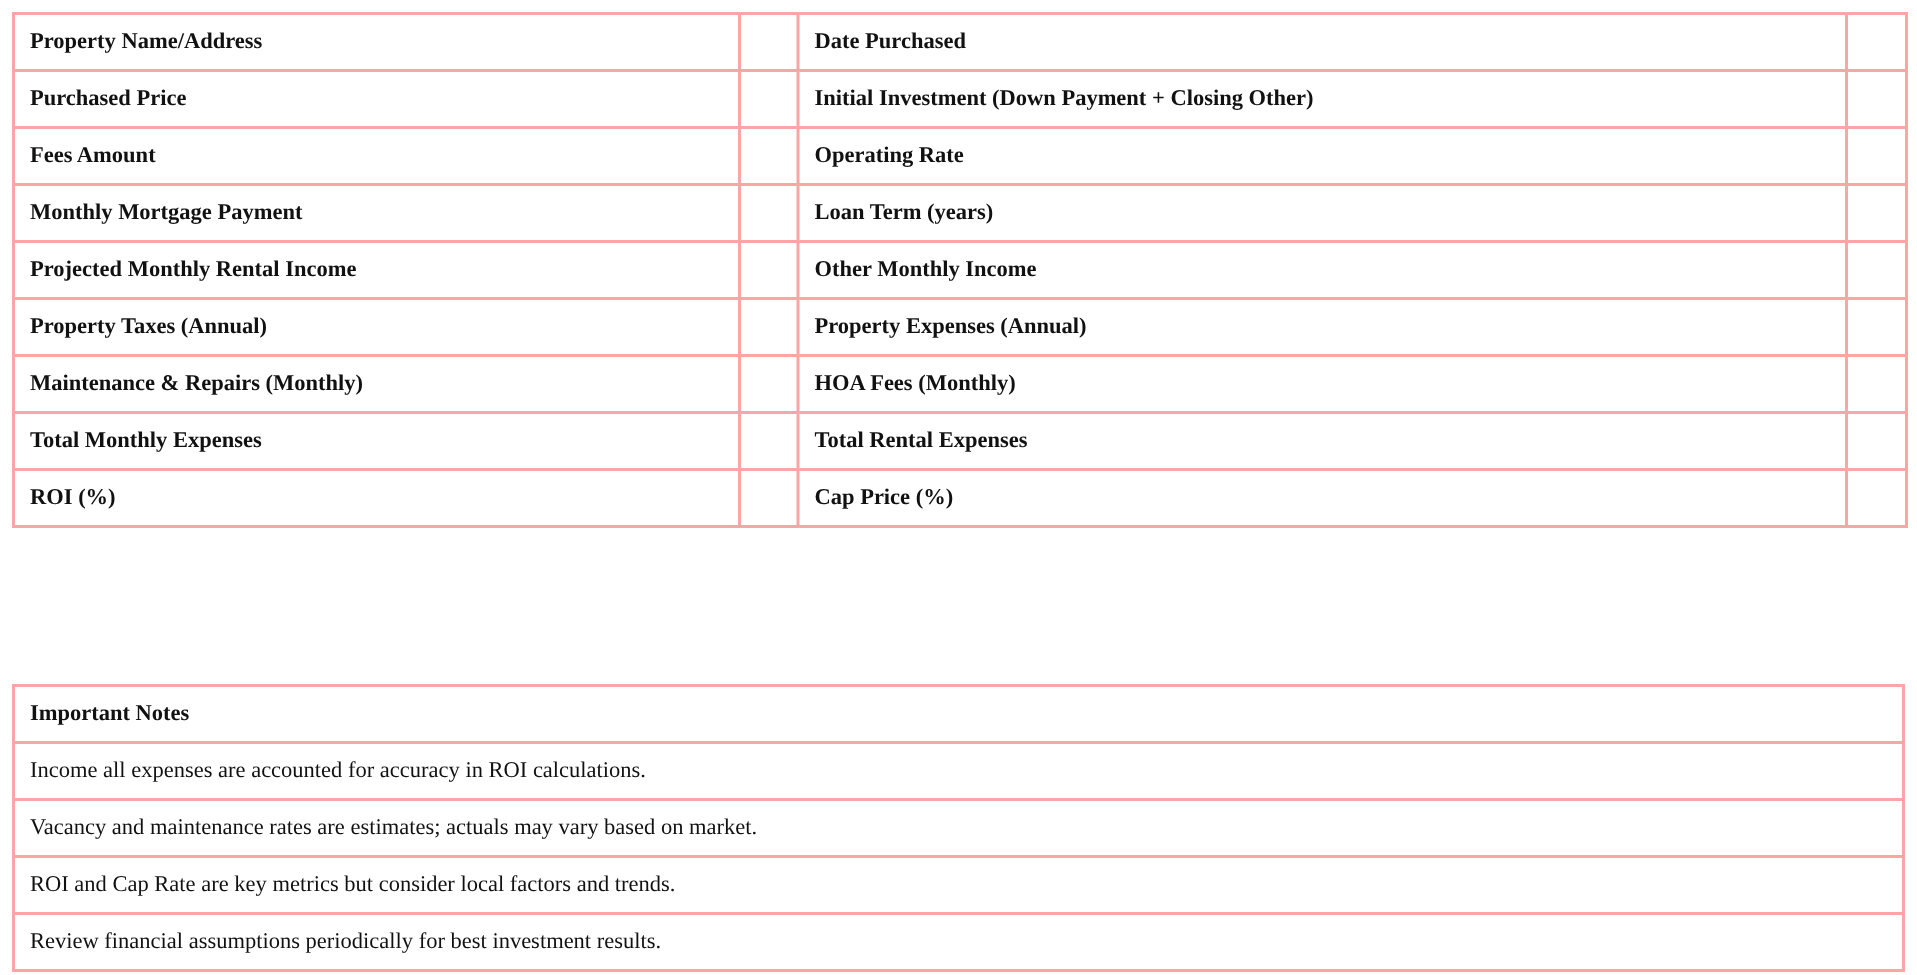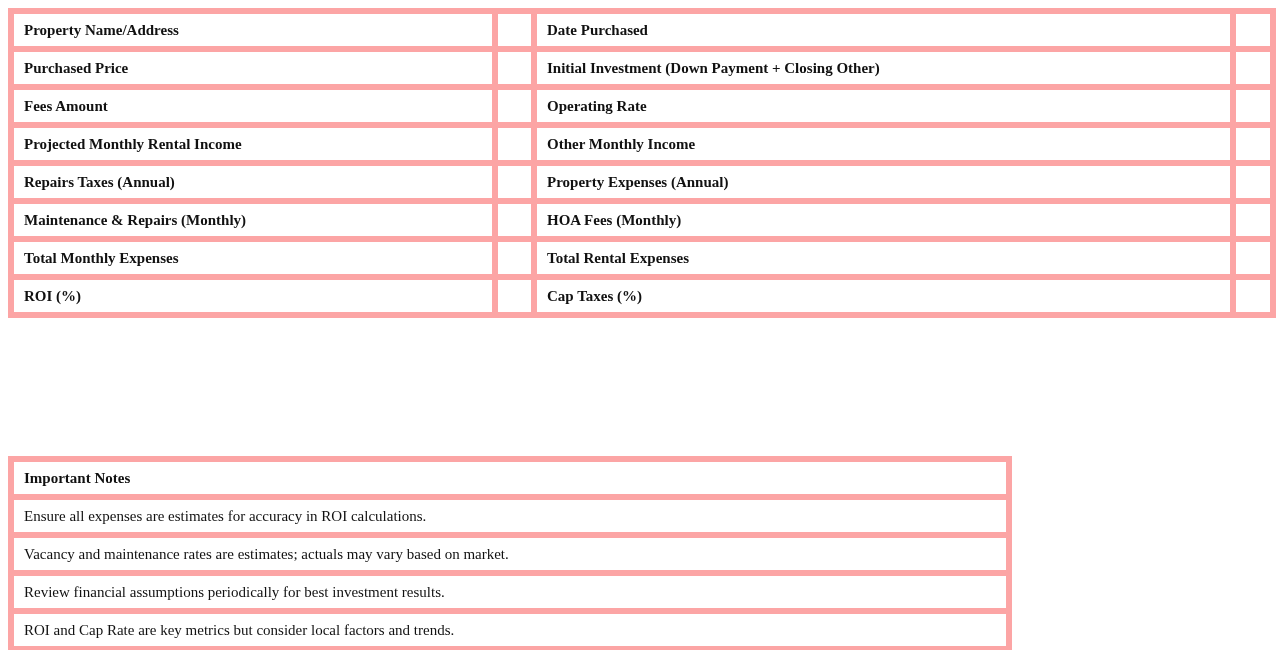--- a/index.html
+++ b/index.html
@@ -1,19 +1,19 @@
 <!DOCTYPE html>
 <html><head>
 <meta charset="utf-8">
 <style>
   html, body { margin: 0; padding: 0; background: #ffffff; }
   body { width: 1278px; height: 650px; overflow: hidden; position: relative;
          font-family: "Liberation Serif", "DejaVu Serif", serif; color: #111; font-size: 15px; }
-  table { border-collapse: collapse; position: absolute; left: 8px; width: 1004px; table-layout: fixed; }
-  td { border: 6px solid #fca5a5; height: 38px; padding: 0 10px; vertical-align: middle; box-sizing: border-box; }
+  table { border-collapse: collapse; position: absolute; left: 8px; width: 1262px; table-layout: fixed; }
+  td { border: 2px solid #fca5a5; height: 38px; padding: 0 10px; vertical-align: middle; box-sizing: border-box; }
   #main-table { top: 8px; }
   #notes-table { top: 456px; }
   .lbl { font-weight: bold; }
   .val { padding: 0; }
 </style>
 </head>
 <body>
 
 <table id="main-table">
   <colgroup>
@@ -35,63 +35,69 @@
         <td class="lbl">Initial Investment (Down Payment + Closing Other)</td>
         <td class="val"></td>
       </tr>
       <tr>
         <td class="lbl">Fees Amount</td>
         <td class="val"></td>
         <td class="lbl">Operating Rate</td>
         <td class="val"></td>
       </tr>
       <tr>
+        <td class="lbl">Monthly Mortgage Payment</td>
+        <td class="val"></td>
+        <td class="lbl">Loan Term (years)</td>
+        <td class="val"></td>
+      </tr>
+      <tr>
         <td class="lbl">Projected Monthly Rental Income</td>
         <td class="val"></td>
         <td class="lbl">Other Monthly Income</td>
         <td class="val"></td>
       </tr>
       <tr>
-        <td class="lbl">Repairs Taxes (Annual)</td>
+        <td class="lbl">Property Taxes (Annual)</td>
         <td class="val"></td>
         <td class="lbl">Property Expenses (Annual)</td>
         <td class="val"></td>
       </tr>
       <tr>
         <td class="lbl">Maintenance &amp; Repairs (Monthly)</td>
         <td class="val"></td>
         <td class="lbl">HOA Fees (Monthly)</td>
         <td class="val"></td>
       </tr>
       <tr>
         <td class="lbl">Total Monthly Expenses</td>
         <td class="val"></td>
         <td class="lbl">Total Rental Expenses</td>
         <td class="val"></td>
       </tr>
       <tr>
         <td class="lbl">ROI (%)</td>
         <td class="val"></td>
-        <td class="lbl">Cap Taxes (%)</td>
+        <td class="lbl">Cap Price (%)</td>
         <td class="val"></td>
       </tr>
     </tbody>
 </table>
 
 <table id="notes-table">
   <tbody id="notes-body">
       <tr>
         <td class="lbl">Important Notes</td>
       </tr>
       <tr>
-        <td>Ensure all expenses are estimates for accuracy in ROI calculations.</td>
+        <td>Income all expenses are accounted for accuracy in ROI calculations.</td>
       </tr>
       <tr>
         <td>Vacancy and maintenance rates are estimates; actuals may vary based on market.</td>
       </tr>
       <tr>
-        <td>Review financial assumptions periodically for best investment results.</td>
+        <td>ROI and Cap Rate are key metrics but consider local factors and trends.</td>
       </tr>
       <tr>
-        <td>ROI and Cap Rate are key metrics but consider local factors and trends.</td>
+        <td>Review financial assumptions periodically for best investment results.</td>
       </tr>
     </tbody>
 </table>
 
 </body></html>

